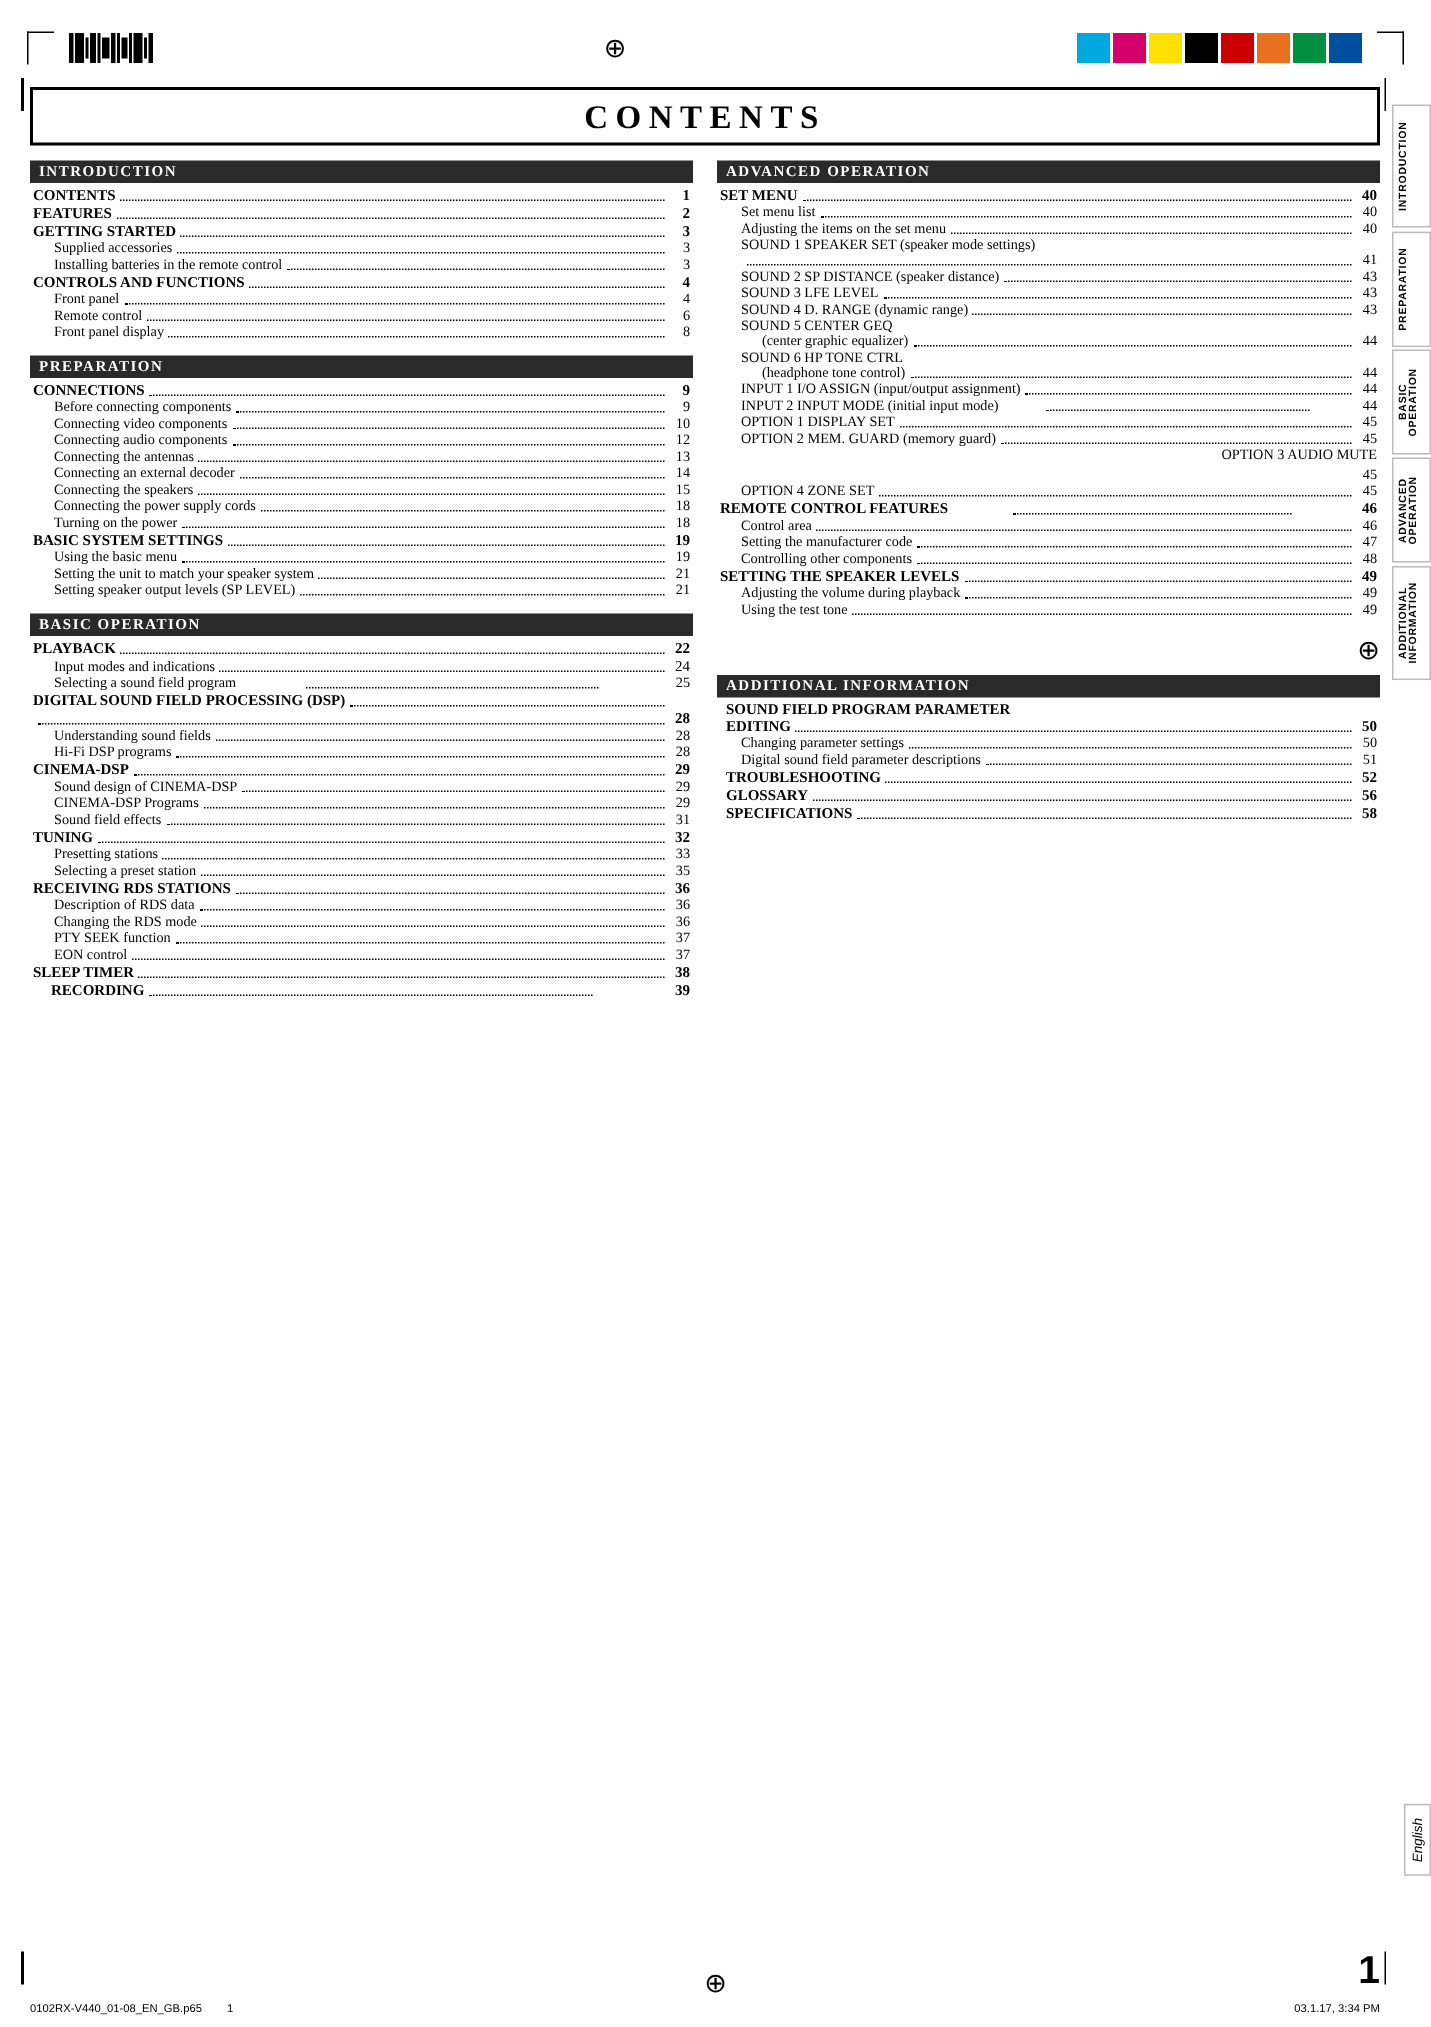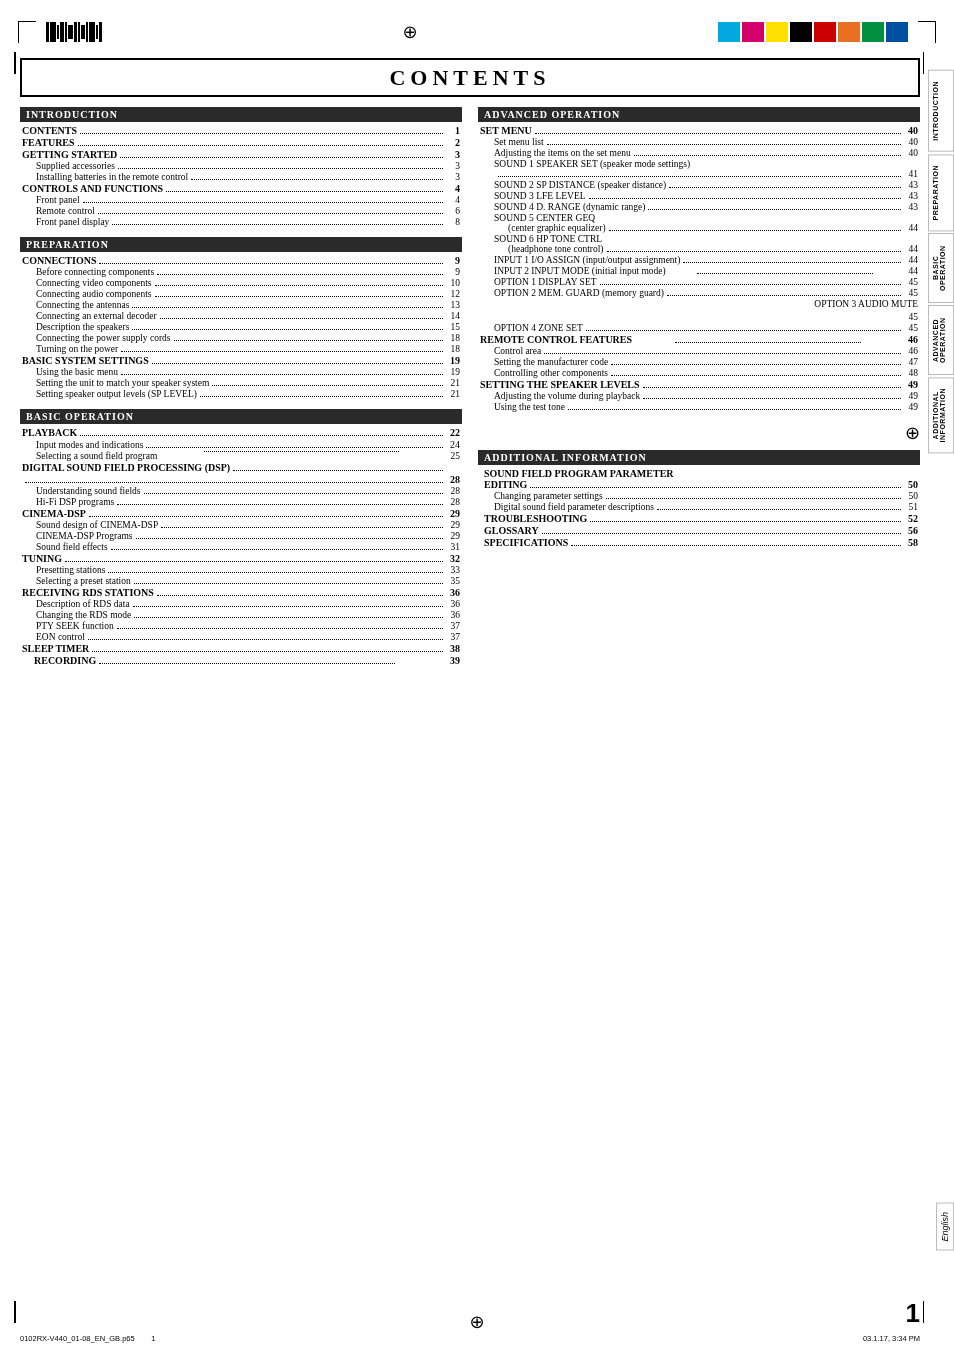--- a/index.html
+++ b/index.html
@@ -160,21 +160,21 @@
             <span style="font-size:9.5px;white-space:nowrap;">Connecting the antennas</span>
             <span style="flex:1;border-bottom:1px dotted #000;margin:0 3px 2px;"></span>
             <span style="font-size:9.5px;min-width:14px;text-align:right;">13</span>
           </div>
           <div style="display:flex;align-items:flex-end;margin-bottom:1px;padding-left:14px;">
             <span style="font-size:9.5px;white-space:nowrap;">Connecting an external decoder</span>
             <span style="flex:1;border-bottom:1px dotted #000;margin:0 3px 2px;"></span>
             <span style="font-size:9.5px;min-width:14px;text-align:right;">14</span>
           </div>
           <div style="display:flex;align-items:flex-end;margin-bottom:1px;padding-left:14px;">
-            <span style="font-size:9.5px;white-space:nowrap;">Description the speakers</span>
+            <span style="font-size:9.5px;white-space:nowrap;">Connecting the speakers</span>
             <span style="flex:1;border-bottom:1px dotted #000;margin:0 3px 2px;"></span>
             <span style="font-size:9.5px;min-width:14px;text-align:right;">15</span>
           </div>
           <div style="display:flex;align-items:flex-end;margin-bottom:1px;padding-left:14px;">
             <span style="font-size:9.5px;white-space:nowrap;">Connecting the power supply cords</span>
             <span style="flex:1;border-bottom:1px dotted #000;margin:0 3px 2px;"></span>
             <span style="font-size:9.5px;min-width:14px;text-align:right;">18</span>
           </div>
           <div style="display:flex;align-items:flex-end;margin-bottom:1px;padding-left:14px;">
             <span style="font-size:9.5px;white-space:nowrap;">Turning on the power</span>
@@ -210,21 +210,21 @@
           <div style="display:flex;align-items:flex-end;margin-bottom:1px;">
             <span style="font-weight:bold;font-size:10px;white-space:nowrap;">PLAYBACK</span>
             <span style="flex:1;border-bottom:1px dotted #000;margin:0 3px 2px;"></span>
             <span style="font-weight:bold;font-size:10px;min-width:14px;text-align:right;">22</span>
           </div>
           <div style="display:flex;align-items:flex-end;margin-bottom:1px;padding-left:14px;">
             <span style="font-size:9.5px;white-space:nowrap;">Input modes and indications</span>
             <span style="flex:1;border-bottom:1px dotted #000;margin:0 3px 2px;"></span>
             <span style="font-size:10px;min-width:14px;text-align:right;">24</span>
           </div>
-          <div style="display:flex;align-items:flex-start;margin-bottom:1px;padding-left:14px;gap:44px;">
+          <div style="display:flex;align-items:flex-end;margin-bottom:1px;padding-left:14px;gap:44px;">
             <span style="font-size:9.5px;white-space:nowrap;">Selecting a sound field program</span>
             <span style="flex:1;border-bottom:1px dotted #000;margin:0 3px 2px;"></span>
             <span style="font-size:9.5px;min-width:14px;text-align:right;">25</span>
           </div>
           <div style="display:flex;align-items:flex-end;margin-bottom:1px;">
             <span style="font-weight:bold;font-size:10px;white-space:nowrap;">DIGITAL SOUND FIELD PROCESSING (DSP)</span>
             <span style="flex:1;border-bottom:1px dotted #000;margin:0 3px 2px;"></span>
             <span style="font-weight:bold;font-size:10px;min-width:14px;text-align:right;"></span>
           </div>
           <div style="display:flex;align-items:flex-end;margin-bottom:1px;">

